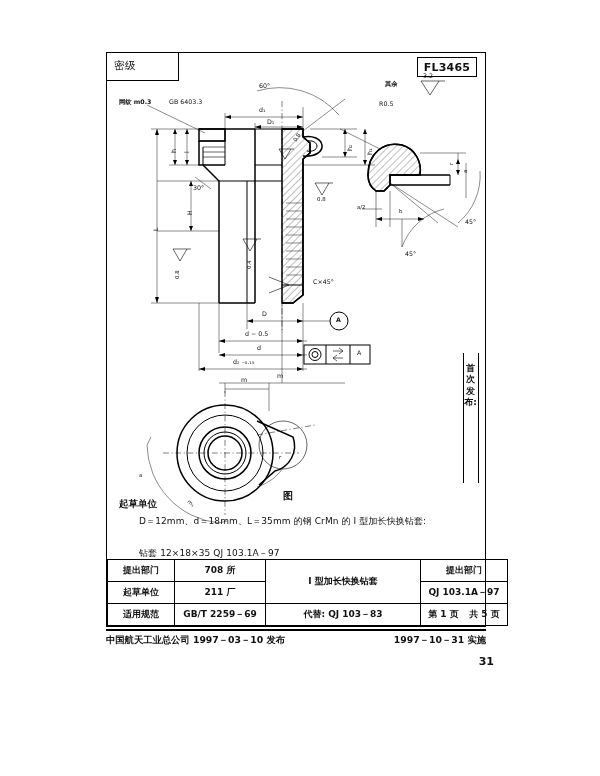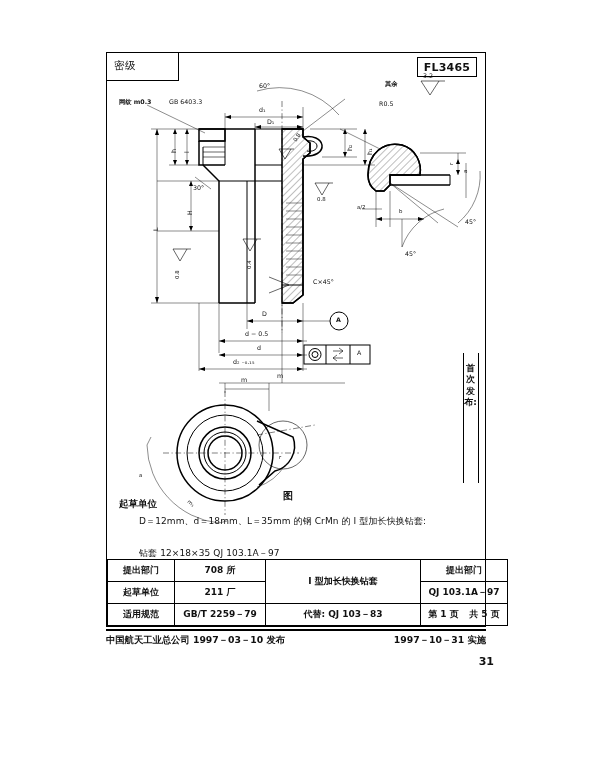--- a/index.html
+++ b/index.html
@@ -403,21 +403,21 @@
           <td class="mid" rowspan="2">Ⅰ 型加长快换钻套</td>
           <td class="rgt">提出部门</td>
         </tr>
         <tr>
           <td class="lbl">起草单位</td>
           <td class="val">211 厂</td>
           <td class="rgt">QJ 103.1A－97</td>
         </tr>
         <tr>
           <td class="lbl">适用规范</td>
-          <td class="val">GB/T 2259－79</td>
+          <td class="val">GB/T 2259－69</td>
           <td class="mid">代替: QJ 103－83</td>
           <td class="rgt">
             <div class="pgcell">
               <span>第 1 页</span>
               <span>共 5 页</span>
             </div>
           </td>
         </tr>
       </tbody>
         </table>

